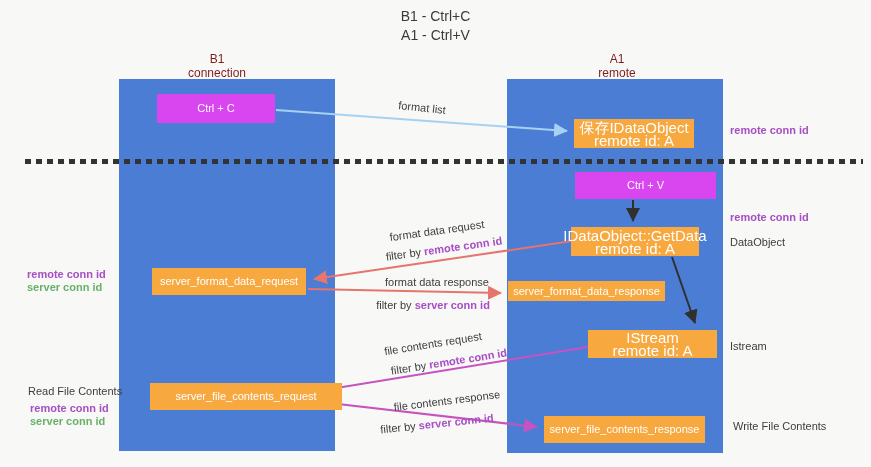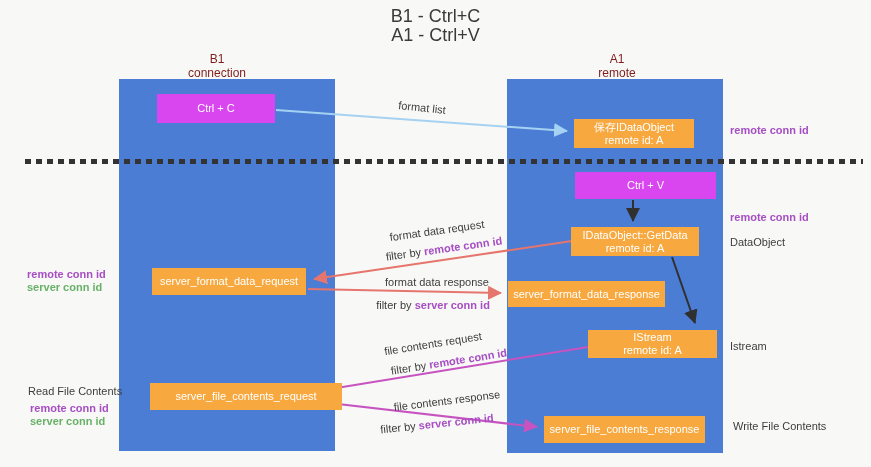--- a/index.html
+++ b/index.html
@@ -7,21 +7,21 @@
     font-family:"Liberation Sans","DejaVu Sans",sans-serif;
     background:#f8f8f6;
   }
   .stage{
     position:relative;width:871px;height:467px;overflow:hidden;
     background:#f8f8f6;color:#3d3d3d;
   }
   .abs{position:absolute;}
   .title{
     left:0;right:0;top:7px;text-align:center;
-    font-size:18px;line-height:19px;color:#3a3a3a;
+    font-size:14px;line-height:19px;color:#3a3a3a;
   }
   .col-header{
     text-align:center;font-size:12px;line-height:14px;color:#7f1d1d;
     width:120px;top:52px;
   }
   .col-header.left{left:157px;}
   .col-header.right{left:557px;}
   .lifeline{
     background:#4b7dd4;top:79px;
   }
@@ -31,27 +31,27 @@
     left:25px;top:159px;width:838px;height:5px;
     background:repeating-linear-gradient(90deg,#333 0 6px,rgba(0,0,0,0) 6px 11px);
   }
   .node{
     display:flex;align-items:center;justify-content:center;flex-direction:column;
     color:#fff;text-align:center;font-size:11px;line-height:13px;
     box-sizing:border-box;
   }
   .node.green{background:#d946ef;}
   .node.orange{background:#f7a83f;}
-  .node.two{font-size:11px;line-height:13px;}
+  .node.two{font-size:15px;line-height:13px;}
   .n-ctrlc{left:157px;top:94px;width:118px;height:29px;}
   .n-save{left:574px;top:119px;width:120px;height:29px;}
   .n-ctrlv{left:575px;top:172px;width:141px;height:27px;}
   .n-getdata{left:571px;top:227px;width:128px;height:29px;}
   .n-fmtreq{left:152px;top:268px;width:154px;height:27px;text-align:right;}
-  .n-fmtresp{left:508px;top:281px;width:157px;height:26px;}
+  .n-fmtresp{left:508px;top:281px;width:157px;height:20px;}
   .n-istream{left:588px;top:330px;width:129px;height:28px;}
   .n-filereq{left:150px;top:383px;width:192px;height:27px;}
   .n-fileresp{left:544px;top:416px;width:161px;height:27px;}
   .sideLabel{font-size:11px;line-height:13px;white-space:nowrap;}
   .purple{color:#a74ec4;font-weight:bold;}
   .greenlbl{color:#68b168;font-weight:bold;}
   .plain{color:#3d3d3d;}
   .edgeLabel{
     font-size:11px;line-height:13px;white-space:nowrap;color:#3d3d3d;
     transform-origin:center center;

